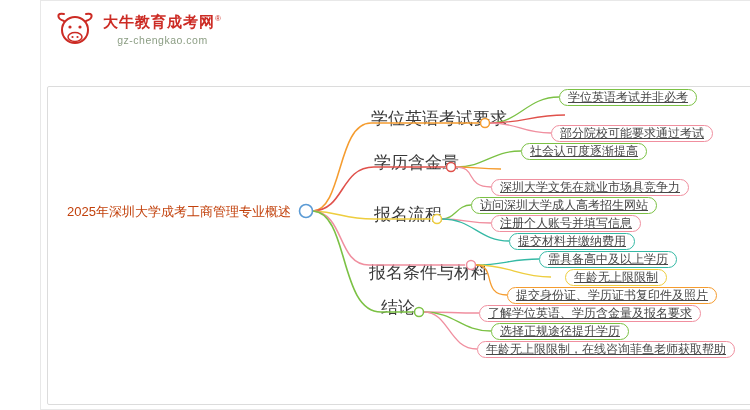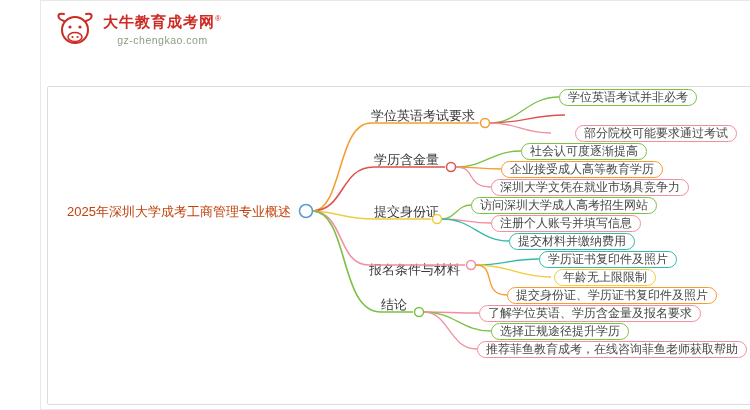--- a/index.html
+++ b/index.html
@@ -17,25 +17,25 @@
   
   #logo{position:absolute;left:12px;top:8px;display:flex;align-items:flex-start;cursor:pointer;}
   #logo .bull{width:44px;height:44px;flex:0 0 auto;}
   #logo .txt{margin-left:6px;padding-top:4px;text-align:center;}
   .brand{font-size:15px;font-weight:bold;color:var(--brand-red);letter-spacing:1px;white-space:nowrap;}
   .reg{font-size:8px;vertical-align:super;color:var(--brand-red);font-weight:normal;}
   .domain{font-size:10.5px;color:#8b9d83;margin-top:2px;letter-spacing:.5px;}
   
   .node{position:absolute;white-space:nowrap;}
   #root-label{font-size:13px;color:#c2410c;}
-  .branch-label{font-size:13px;color:#3a3a3a;}
+  .branch-label{font-size:17px;color:#3a3a3a;}
   .child{
     position:absolute;box-sizing:border-box;height:17px;line-height:15px;
     padding:0 8px;font-size:12px;color:#474747;background:#fff;
-    border:1px solid #999;border-radius:9px;white-space:nowrap;z-index:3;
+    border:1px solid #999;border-radius:9px;white-space:nowrap;z-index:3;text-decoration:underline;
   }
   svg.lines{position:absolute;left:0;top:0;z-index:2;pointer-events:none;}
 </style>
 </head>
 <body>
 
 <div id="page">
 
   <div id="logo">
     <svg class="bull" viewBox="0 0 44 44">
@@ -93,36 +93,35 @@
     <circle cx="410" cy="166" r="4.5" fill="#fff" stroke-width="1.5" stroke="#e0514b"></circle>
     <circle cx="396" cy="218" r="4.5" fill="#fff" stroke-width="1.5" stroke="#eecd3e"></circle>
     <circle cx="430" cy="264" r="4.5" fill="#fff" stroke-width="1.5" stroke="#f08f9f"></circle>
     <circle cx="378" cy="311" r="4.5" fill="#fff" stroke-width="1.5" stroke="#7bc144"></circle>
   </svg>
 
   <div class="node" id="root-label" style="left:26px;top:202px;">2025年深圳大学成考工商管理专业概述</div>
 
   <div class="node branch-label" style="left:330px;top:106px;">学位英语考试要求</div>
   <div class="node branch-label" style="left:333px;top:150px;">学历含金量</div>
-  <div class="node branch-label" style="left:333px;top:202px;">提交身份证</div>
+  <div class="node branch-label" style="left:333px;top:202px;">报名流程</div>
   <div class="node branch-label" style="left:328px;top:260px;">报名条件与材料</div>
   <div class="node branch-label" style="left:340px;top:295px;">结论</div>
 
   <div class="child" style="left: 518px; top: 88px; border-color: rgb(123, 193, 68);">学位英语考试并非必考</div>
-  <div class="child" style="left: 534px; top: 124px; border-color: rgb(240, 143, 159);">部分院校可能要求通过考试</div>
+  <div class="child" style="left: 510px; top: 124px; border-color: rgb(240, 143, 159);">部分院校可能要求通过考试</div>
 
   <div class="child" style="left: 480px; top: 142px; border-color: rgb(123, 193, 68);">社会认可度逐渐提高</div>
-  <div class="child" style="left: 460px; top: 160px; border-color: rgb(245, 156, 47);">企业接受成人高等教育学历</div>
   <div class="child" style="left: 450px; top: 178px; border-color: rgb(240, 143, 159);">深圳大学文凭在就业市场具竞争力</div>
 
   <div class="child" style="left: 430px; top: 196px; border-color: rgb(123, 193, 68); text-align: center;">访问深圳大学成人高考招生网站</div>
   <div class="child" style="left: 468px; top: 232px; border-color: rgb(53, 185, 165);">提交材料并缴纳费用</div>
   <div class="child" style="left: 450px; top: 214px; border-color: rgb(240, 143, 159);">注册个人账号并填写信息</div>
 
-  <div class="child" style="left: 498px; top: 250px; border-color: rgb(53, 185, 165);">学历证书复印件及照片</div>
-  <div class="child" style="left: 513px; top: 268px; border-color: rgb(238, 205, 62);">年龄无上限限制</div>
+  <div class="child" style="left: 498px; top: 250px; border-color: rgb(53, 185, 165);">需具备高中及以上学历</div>
+  <div class="child" style="left: 524px; top: 268px; border-color: rgb(238, 205, 62);">年龄无上限限制</div>
   <div class="child" style="left: 466px; top: 286px; border-color: rgb(245, 156, 47);">提交身份证、学历证书复印件及照片</div>
 
   <div class="child" style="left: 450px; top: 322px; border-color: rgb(123, 193, 68);">选择正规途径提升学历</div>
   <div class="child" style="left: 438px; top: 304px; border-color: rgb(240, 143, 159);">了解学位英语、学历含金量及报名要求</div>
-  <div class="child" style="left: 436px; top: 340px; border-color: rgb(240, 143, 159);">推荐菲鱼教育成考，在线咨询菲鱼老师获取帮助</div>
+  <div class="child" style="left: 436px; top: 340px; border-color: rgb(240, 143, 159);">年龄无上限限制，在线咨询菲鱼老师获取帮助</div>
 
 </div>
 
 </body></html>

